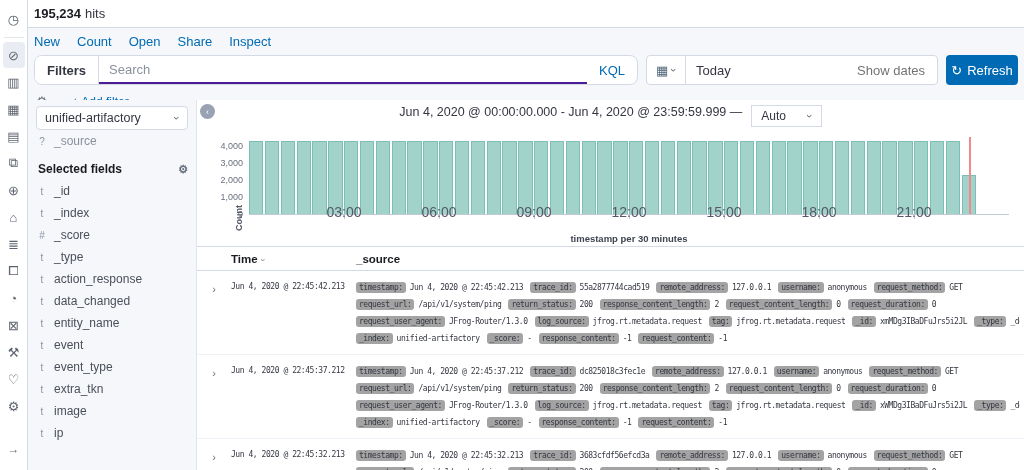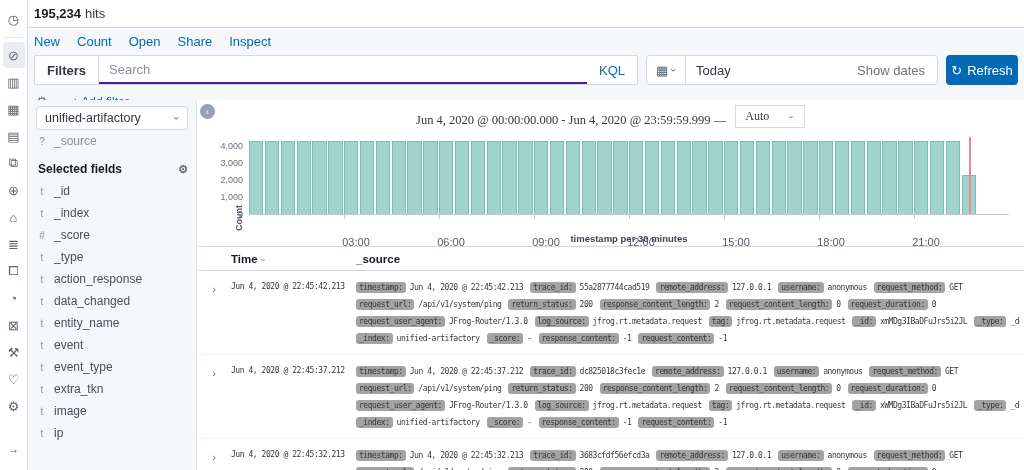--- a/index.html
+++ b/index.html
@@ -21,21 +21,21 @@
 
   .hitsbar { height:28px; background:#fff; border-bottom:1px solid #d3dae6;
     display:flex; align-items:center; padding-left:6px; font-size:13px; }
   .hitsbar b { font-weight:bold; color:#1a1c21; margin-right:4px; }
 
   .chrome { padding:4px 6px 0 6px; }
   .navlinks { display:flex; gap:17px; padding:2px 0 6px 0; }
   .navlinks a { color:#006bb4; font-size:13px; text-decoration:none; cursor:pointer; }
 
   .querybar { display:flex; gap:8px; align-items:stretch; height:30px; }
-  .search-group { flex:1; display:flex; background:#fff; border:1px solid #d3dae6; border-radius:1px; overflow:hidden; }
+  .search-group { flex:1; display:flex; background:#fff; border:1px solid #d3dae6; border-radius:8px; overflow:hidden; }
   .filters-btn { padding:0 12px; display:flex; align-items:center; font-size:13px; font-weight:bold;
     border-right:1px solid #d3dae6; background:#fff; cursor:pointer; }
   .search-input { flex:1; border:none; outline:none; font-size:13px; padding:0 10px;
     border-bottom:2px solid #4c1d95; font-family:"Liberation Sans",sans-serif; color:#343741; }
   .search-input::placeholder { color:#8b919c; }
   .kql { display:flex; align-items:center; padding:0 12px; color:#006bb4; font-size:13px; cursor:pointer; }
   .date-group { width:292px; background:#fff; border:1px solid #d3dae6; border-radius:4px;
     display:flex; align-items:center; font-size:13px; }
   .cal-seg { display:flex; align-items:center; gap:4px; padding:0 9px; height:100%;
     border-right:1px solid #d3dae6; cursor:pointer; color:#53677a; }
@@ -61,32 +61,32 @@
     padding:4px 2px; cursor:pointer; }
   .field-item .pfx { color:#8b93a5; font-size:10px; width:8px; text-align:center; }
   .field-item.sel .fname { color:#8b919c; }
 
   .main { flex:1; background:#fff; border-left:1px solid #e0e5ec; position:relative; overflow:hidden; }
 
   
   .chart-sec { position:relative; height:147px; border-bottom:1px solid #d3dae6; }
   .collapse-circle { position:absolute; left:3px; top:4px; width:15px; height:15px; border-radius:50%;
     background:#98a2b3; color:#fff; font-size:9px; display:flex; align-items:center; justify-content:center; cursor:pointer; }
-  .chart-title-row { position:absolute; top:5px; left:0; right:0; display:flex; align-items:flex-end;
-    justify-content:center; gap:9px; font-size:12.5px; color:#343741;font-family:Liberation Serif, serif; }
+  .chart-title-row { position:absolute; top:5px; left:0; right:0; display:flex; align-items:flex-start;
+    justify-content:center; gap:9px; font-size:12.5px; color:#343741; }
   .interval-dd { border:1px solid #d3dae6; background:#fff; border-radius:0; padding:3px 9px;
     display:flex; align-items:center; gap:22px; font-size:12px; cursor:pointer; }
   .plot { position:absolute; left:52px; top:40px; width:760px; height:75px;
     border-bottom:1px solid #c3c9d5; }
   .ylab { position:absolute; left:-23px; top:40px; height:75px; display:flex; align-items:center; }
   .ylab span { transform:rotate(-90deg); font-size:9px; font-weight:bold; color:#535966; }
   .ytick { position:absolute; width:44px; text-align:right; font-size:9px; color:#69707d; }
   .bar { position:absolute; bottom:0; background:#a2d3cb; border:1px solid #7bbfb6; border-bottom:none; }
   .nowline { position:absolute; width:1.5px; top:-3px; bottom:0; }
-  .xtick { position:absolute; top:96px; font-size:11px; color:#535966; transform:translateX(-50%);margin-left:12px; }
+  .xtick { position:absolute; top:64px; font-size:14px; color:#535966; transform:translateX(-50%); }
   .xtickmark { position:absolute; top:75px; width:1px; height:4px; background:#c3c9d5; }
   .xaxis-label { position:absolute; top:93px; width:100%; text-align:center; font-size:9.5px;
     font-weight:bold; color:#3f4450; }
 
   
   .tbl { padding:0 0 0 0; }
   .tbl-head { display:flex; padding:6px 0 5px 0; border-bottom:1px solid #d3dae6;
     font-size:11.5px; font-weight:bold; color:#1a1c21; }
   .col-exp { width:34px; flex:0 0 34px; text-align:center; }
   .col-time { width:125px; flex:0 0 125px; }

